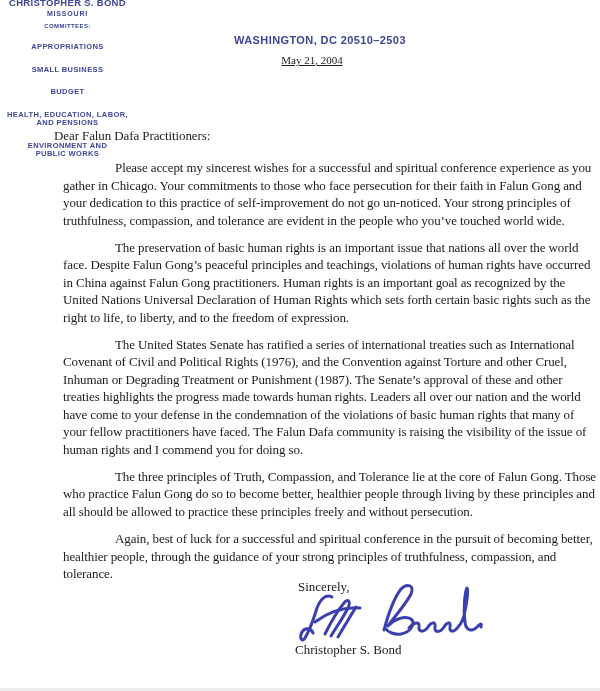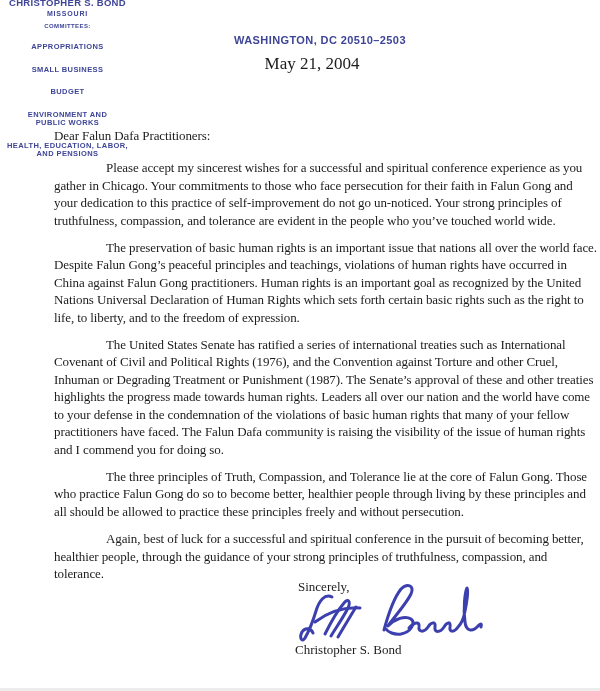--- a/index.html
+++ b/index.html
@@ -20,30 +20,30 @@
   .lh-center{position:absolute;left:195px;top:31px;width:250px;text-align:center;}
   .lh-title{
     font-family:"DejaVu Serif",serif;font-weight:bold;font-size:22px;
     line-height:26px;color:#2e2d76;letter-spacing:-.5px;
   }
   .lh-address{
     font-family:"Liberation Sans",sans-serif;font-weight:bold;font-size:11px;
     letter-spacing:.4px;color:#3e4597;margin-top:3px;
   }
   .lh-date{
-    font-family:"Liberation Serif",serif;font-size:17px;color:#1c1c1c;
-    margin-top:8px;transform:translateX(-8px);
+    font-family:"Liberation Serif",serif;font-size:11px;color:#1c1c1c;
+    margin-top:8px;transform:translateX(-8px);text-decoration:underline;
   }
   
   .body{
     position:absolute;left:54px;top:127px;width:545px;
     font-size:13px;line-height:17.4px;color:#1c1c1c;letter-spacing:-.1px;
   }
   .sal{margin:0 0 15px 0;}
-  .para{margin:0 0 10px 0;text-indent:52px;text-align:left;font-family:Liberation Serif, serif;}
+  .para{margin:0 0 10px 9px;text-indent:52px;text-align:left;font-family:Liberation Serif, serif;}
   
   .closing{position:absolute;left:290px;top:576px;width:215px;height:83px;font-size:13px;color:#1c1c1c;}
   .closing-word{margin:3px 0 0 8px;}
   .sig{position:absolute;left:8px;top:6px;width:190px;height:62px;}
   .sig path{fill:none;stroke:#3c3fae;stroke-width:3;stroke-linecap:round;stroke-linejoin:round;}
   .signer{position:absolute;left:5px;top:66px;}
   
   .scan-edge{position:absolute;left:0;bottom:0;width:600px;height:3px;background:#ececec;}
 </style>
 </head>
@@ -51,24 +51,24 @@
 
 <div class="page">
 
   <div class="lh-left">
     <div class="lh-name">CHRISTOPHER S. BOND</div>
     <div class="lh-state">MISSOURI</div>
     <div class="lh-comm-label">COMMITTEES:</div>
     <div class="lh-item">APPROPRIATIONS</div>
     <div class="lh-item">SMALL BUSINESS</div>
     <div class="lh-item">BUDGET</div>
+    <div class="lh-item">HEALTH, EDUCATION, LABOR,
+AND PENSIONS</div>
     <div class="lh-item">ENVIRONMENT AND
 PUBLIC WORKS</div>
-    <div class="lh-item">HEALTH, EDUCATION, LABOR,
-AND PENSIONS</div>
   </div>
 
   <div class="lh-center">
     <div class="lh-address">WASHINGTON, DC 20510–2503</div>
     <div class="lh-date">May 21, 2004</div>
   </div>
 
   <div class="body">
     <p class="sal">Dear Falun Dafa Practitioners:</p>
     <p class="para">Please accept my sincerest wishes for a successful and spiritual conference experience as you gather in Chicago. Your commitments to those who face persecution for their faith in Falun Gong and your dedication to this practice of self-improvement do not go un-noticed. Your strong principles of truthfulness, compassion, and tolerance are evident in the people who you’ve touched world wide.</p>

